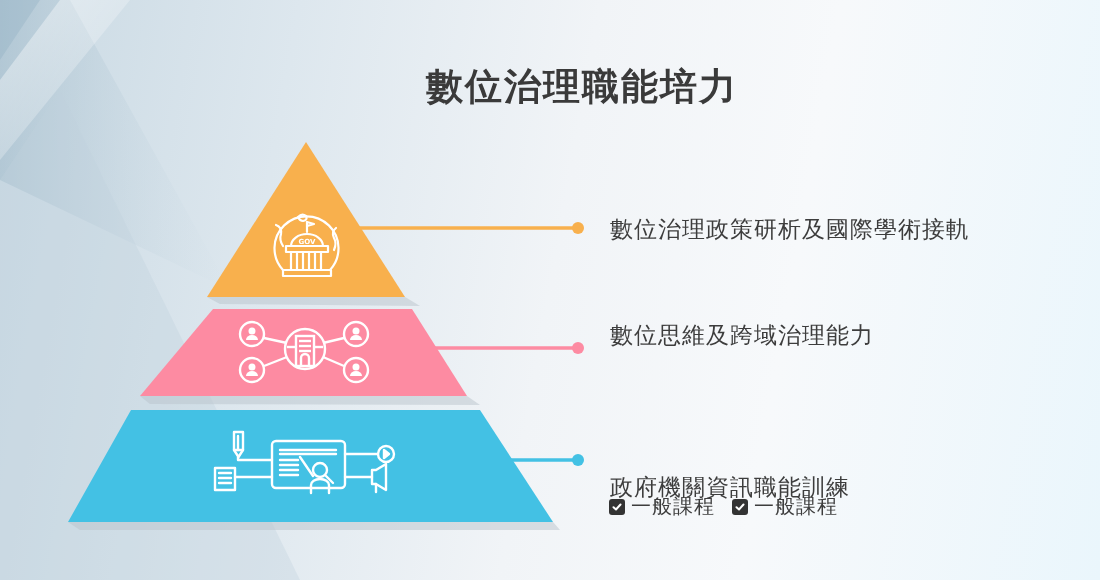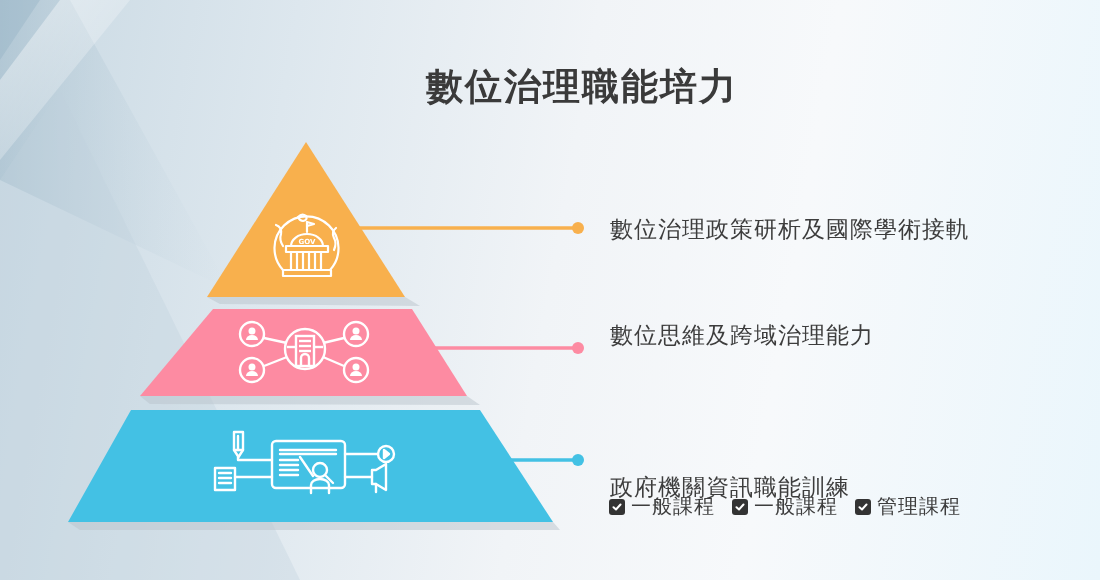--- a/index.html
+++ b/index.html
@@ -167,21 +167,13 @@
     <span>一般課程</span>
   </div>
   <div class="subitem">
     <span class="check">
       <svg width="10" height="10" viewBox="0 0 10 10">
           <path d="M1.5,5.2 L4,7.5 L8.5,2.5" stroke="#fff" stroke-width="2" fill="none" stroke-linecap="round" stroke-linejoin="round"></path>
         </svg>
     </span>
     <span>一般課程</span>
   </div>
-  <div class="subitem">
-    <span class="check">
-      <svg width="10" height="10" viewBox="0 0 10 10">
-          <path d="M1.5,5.2 L4,7.5 L8.5,2.5" stroke="#fff" stroke-width="2" fill="none" stroke-linecap="round" stroke-linejoin="round"></path>
-        </svg>
-    </span>
-    <span>管理課程</span>
-  </div>
 </div>
 
 </body></html>

